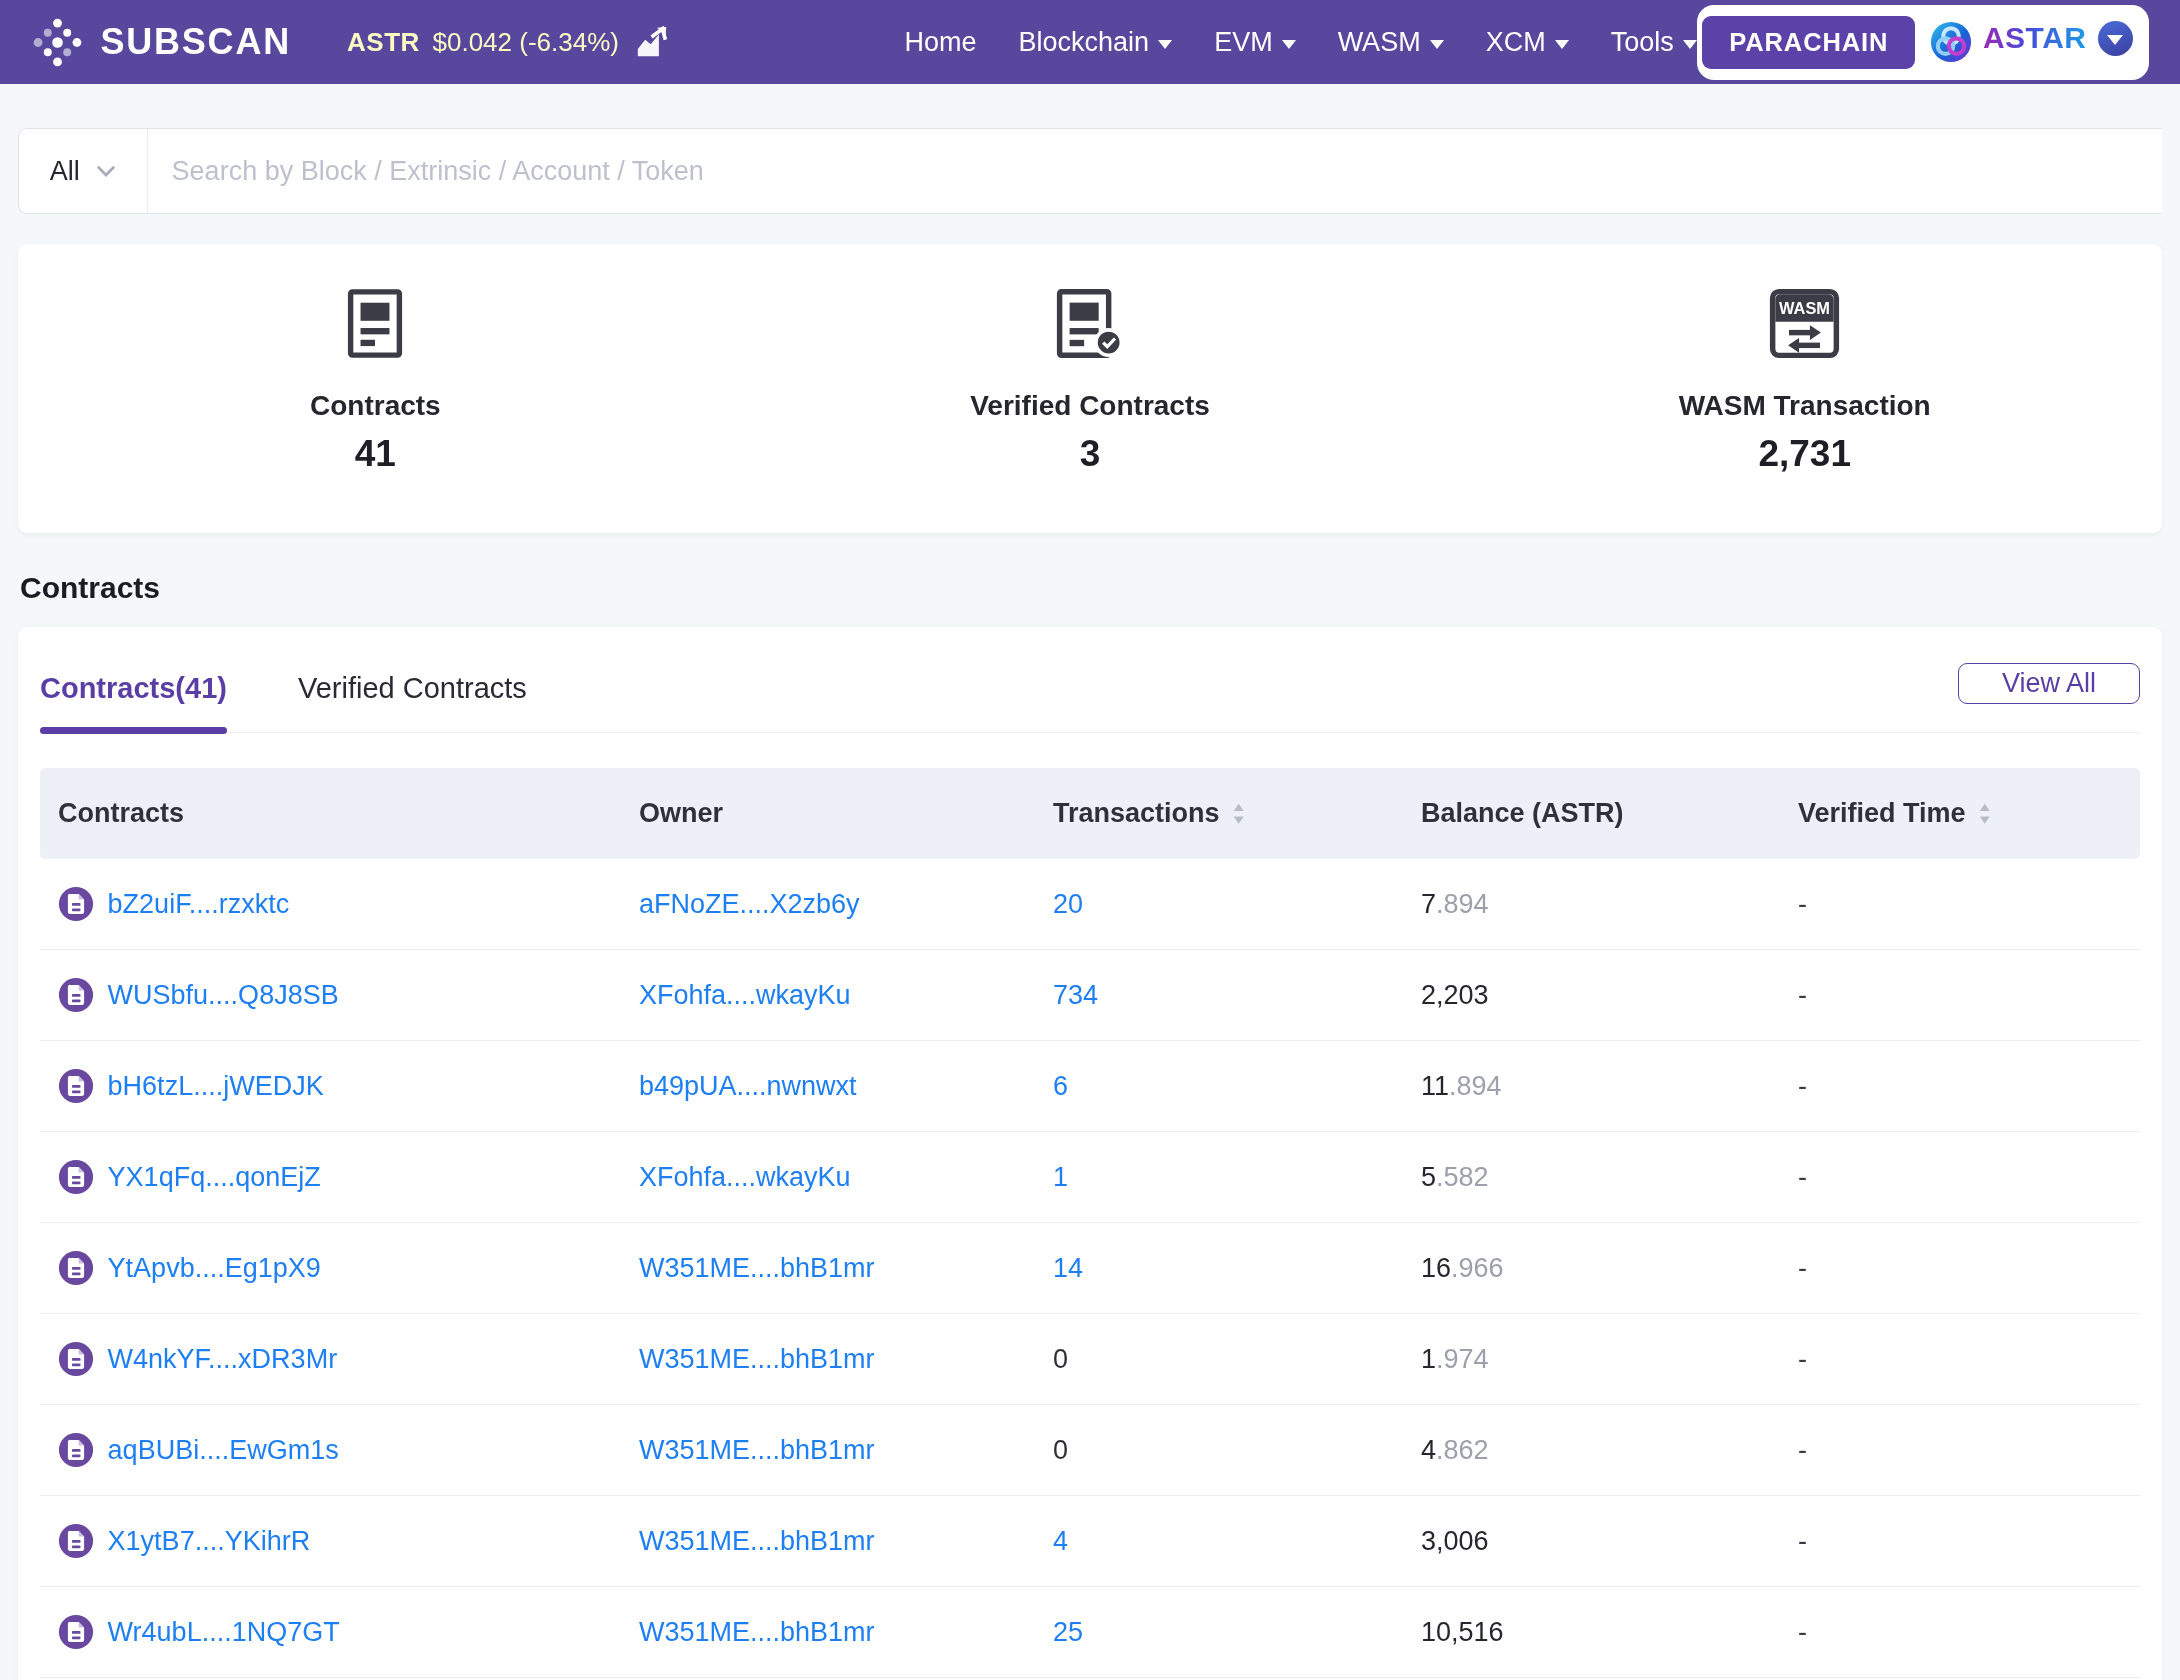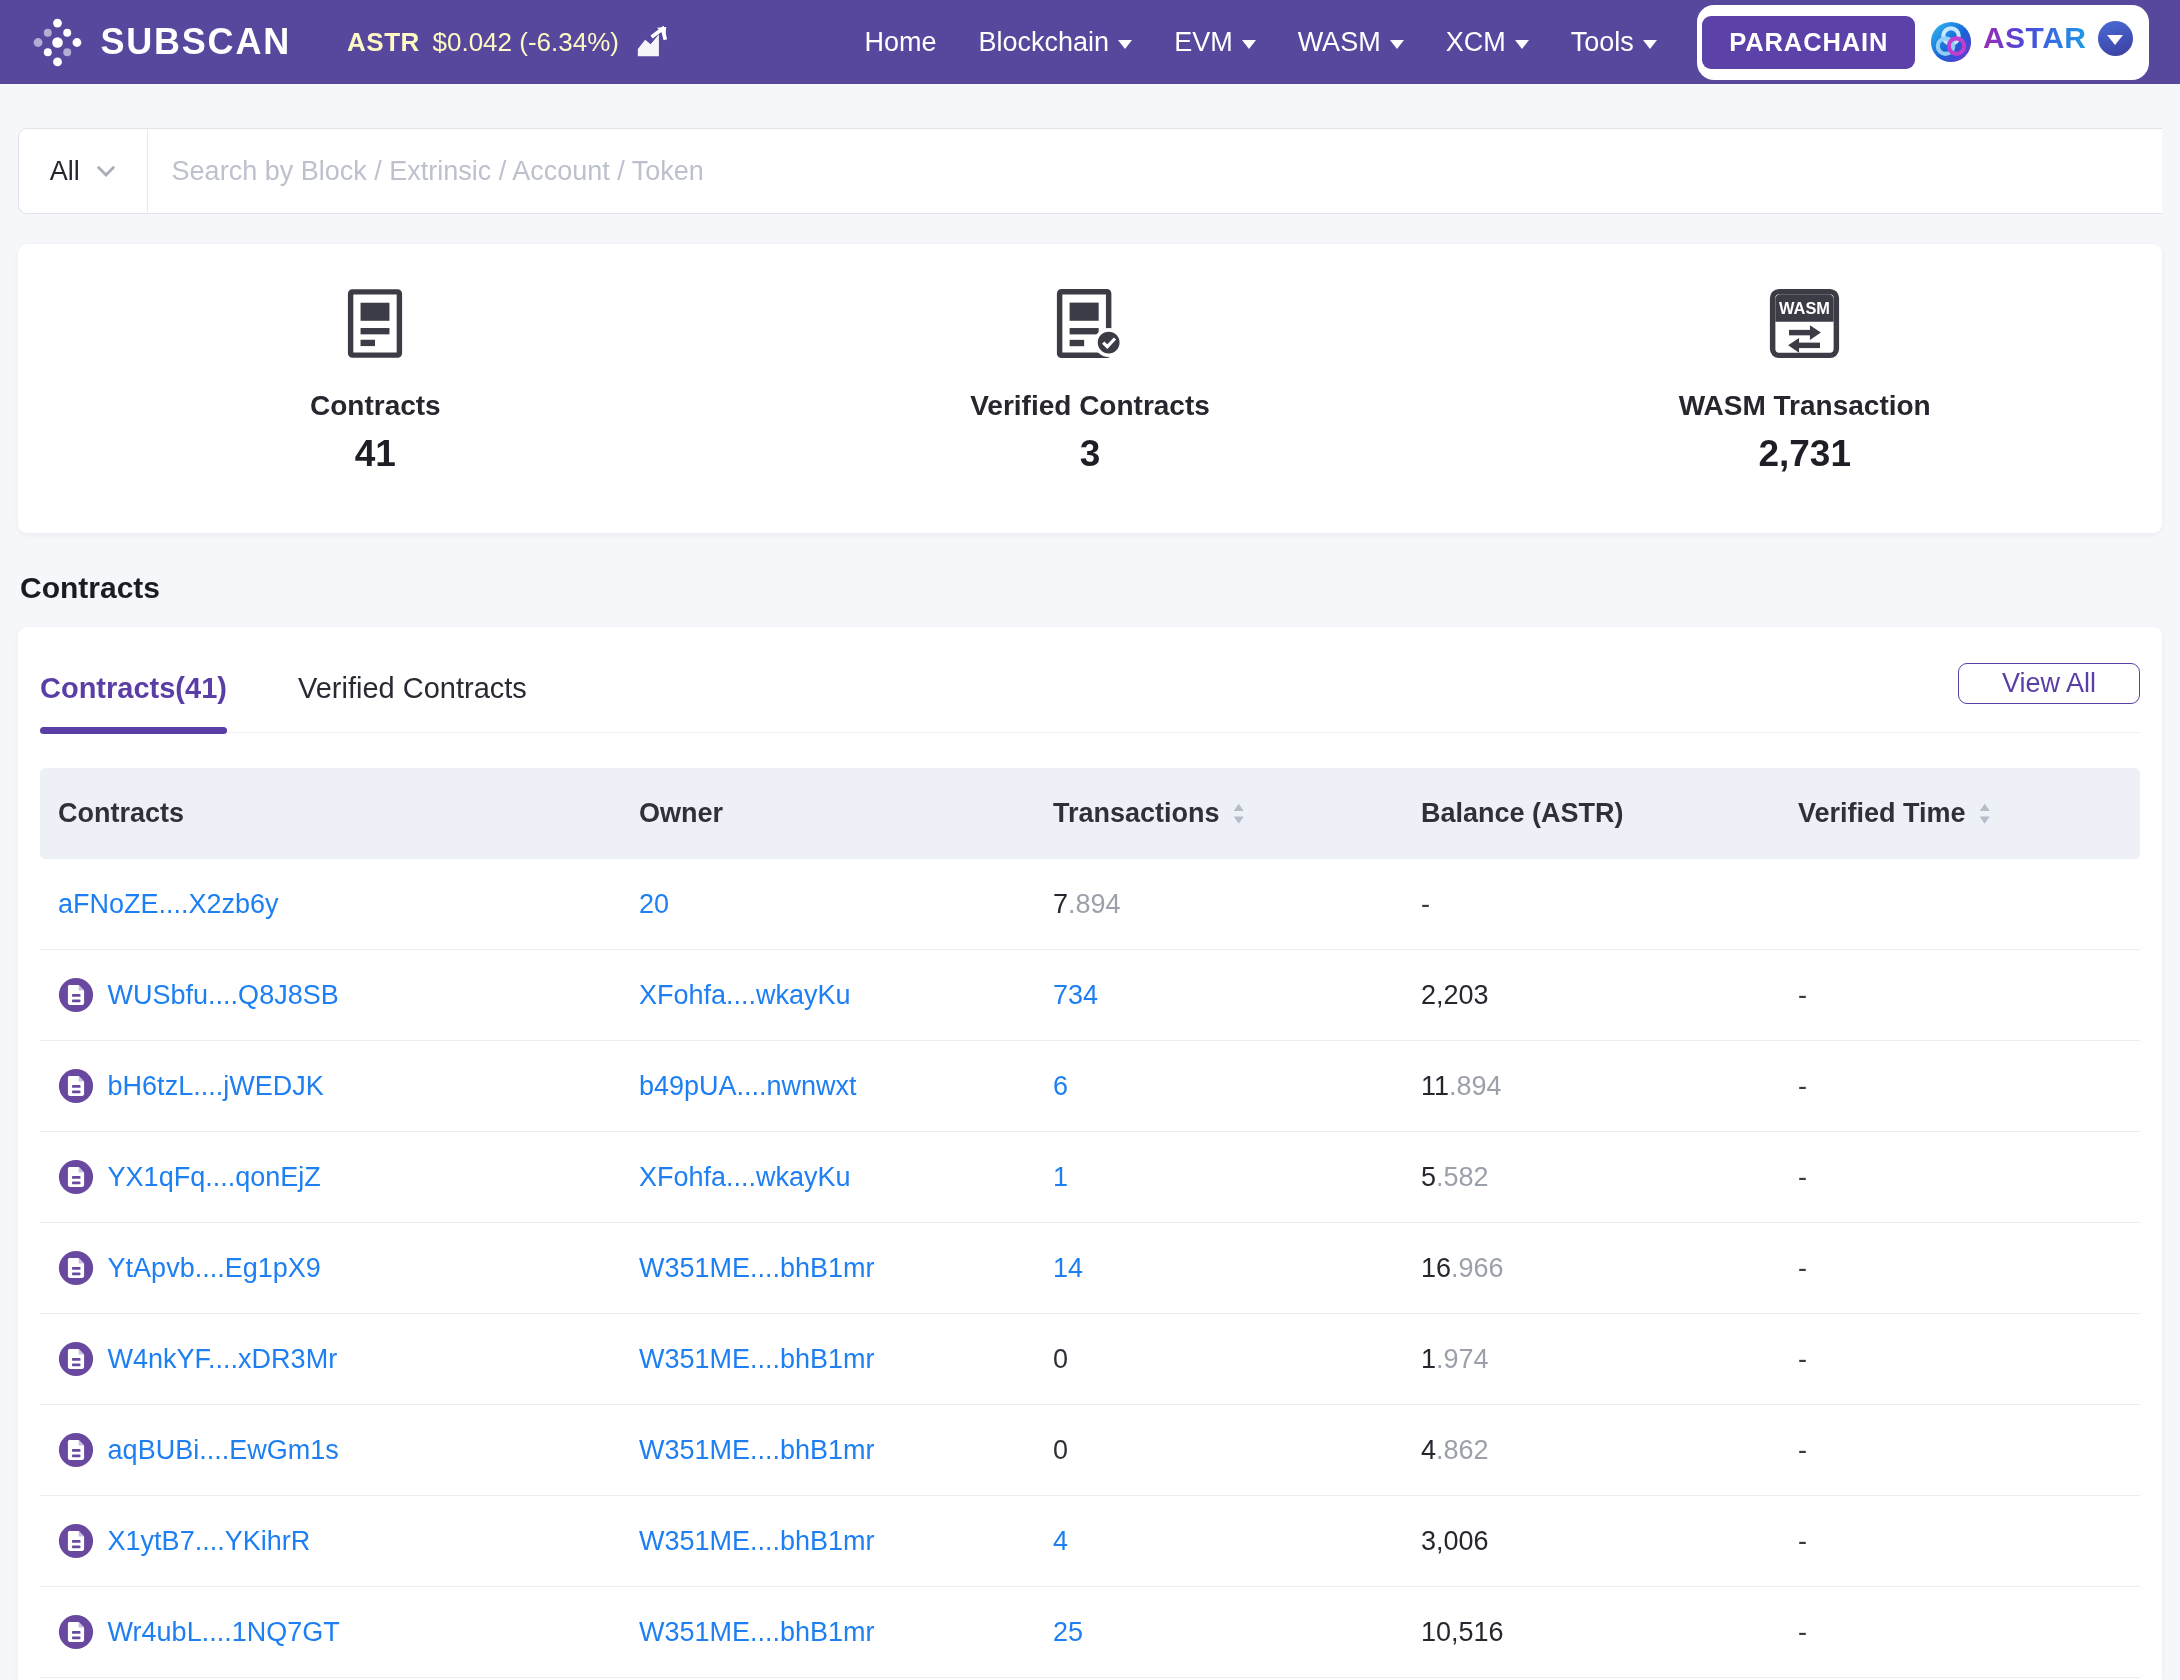--- a/index.html
+++ b/index.html
@@ -18,21 +18,21 @@
     align-items: center;
     padding: 0 31px;
   }
   .brand { display: flex; align-items: center; gap: 16.4px; cursor: pointer; }
   .brand-name { color: #fff; font-size: 36px; font-weight: bold; letter-spacing: 1.8px; }
   .token { display: flex; align-items: center; gap: 12.7px; margin-left: 56px; color: #fef9c3; font-size: 26px; }
   .token-symbol { font-weight: bold; letter-spacing: 0.5px; }
   .nav-links { margin-left: auto; display: flex; align-items: center; gap: 42px; }
   .nav-link { display: flex; align-items: center; gap: 9px; color: #fff; font-size: 27px; cursor: pointer; white-space: nowrap; }
   .caret { width: 0; height: 0; border-left: 7.3px solid transparent; border-right: 7.3px solid transparent; border-top: 9px solid #fff; margin-top: 4.5px; }
-  .network-pill { margin-left: 40px; height: 75px; background: #fff; border-radius: 17px; display: flex; align-items: center; padding: 5.5px; }
+  .network-pill { height: 75px; background: #fff; border-radius: 17px; display: flex; align-items: center; padding: 5.5px; }
   .parachain-btn {
     height: 53px; background: #5B41A8; border: none; border-radius: 9px;
     color: #fff; font-size: 25.5px; font-weight: bold; letter-spacing: 0.9px;
     padding: 0 27px; font-family: inherit; cursor: pointer;
   }
   .astar-group { display: flex; align-items: flex-start; gap: 11px; padding: 0 11px 0 14.5px; cursor: pointer; }
   .astar-name {
     font-size: 30px; font-weight: bold; letter-spacing: 0.5px;
     background: linear-gradient(90deg, #9B2BB5 0%, #4A48D8 40%, #1D9CE8 100%);
     -webkit-background-clip: text; background-clip: text; color: transparent;
@@ -268,20 +268,30 @@
       <div class="th">
         <span>Verified Time</span>
         <svg class="sort-icon" width="15.5" height="25.5" viewBox="0 0 17 28">
           <path d="M8.5 3 L14 11 H3 Z" fill="#B7BCC9"></path>
           <path d="M8.5 25 L3 17 H14 Z" fill="#B7BCC9"></path>
         </svg>
       </div>
     </div>
     <div class="tbody">
   <div class="trow">
+    <div class="td contract-cell">
+      <svg width="36" height="36" viewBox="0 0 40 40">
+        <circle cx="20" cy="20" r="19" fill="#69489F"></circle>
+        <path d="M14 9 h9 l6 6 v14 a2 2 0 0 1 -2 2 h-14 a2 2 0 0 1 -2 -2 v-18 a2 2 0 0 1 3 -2 z" fill="#fff"></path>
+        <path d="M23 9 v6 h6 z" fill="#CBBDE6"></path>
+        <rect x="15.5" y="19" width="9.5" height="3" rx="1" fill="#69489F"></rect>
+        <rect x="15.5" y="25" width="9.5" height="3" rx="1" fill="#69489F"></rect>
+      </svg>
+      <a class="link contract-link">bZ2uiF....rzxktc</a>
+    </div>
     <div class="td">
       <a class="link owner-link">aFNoZE....X2zb6y</a>
     </div>
     <div class="td">
       <span class="tx-value link">20</span>
     </div>
     <div class="td balance">
       <span class="int">7</span>
             <span class="dec">.894</span>
     </div>

